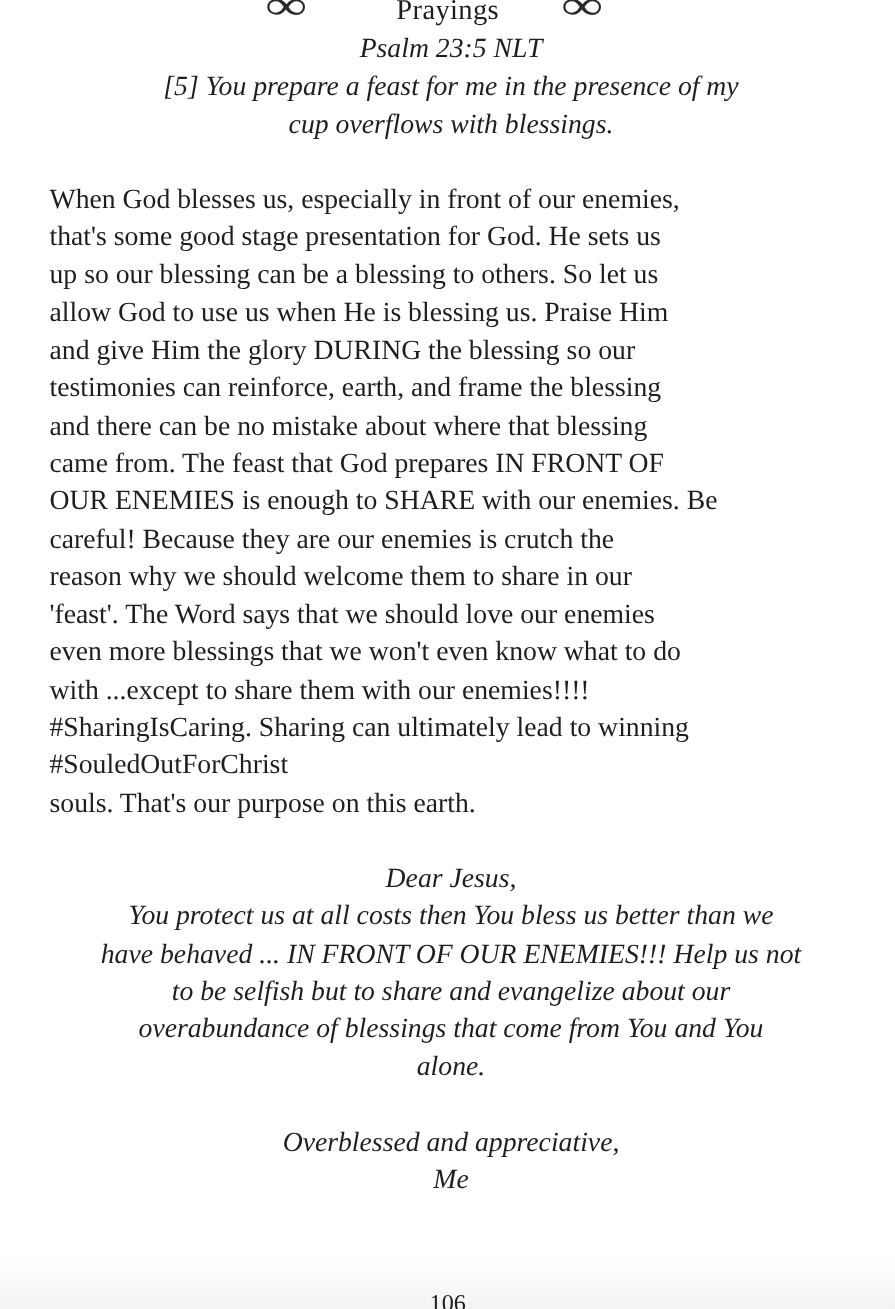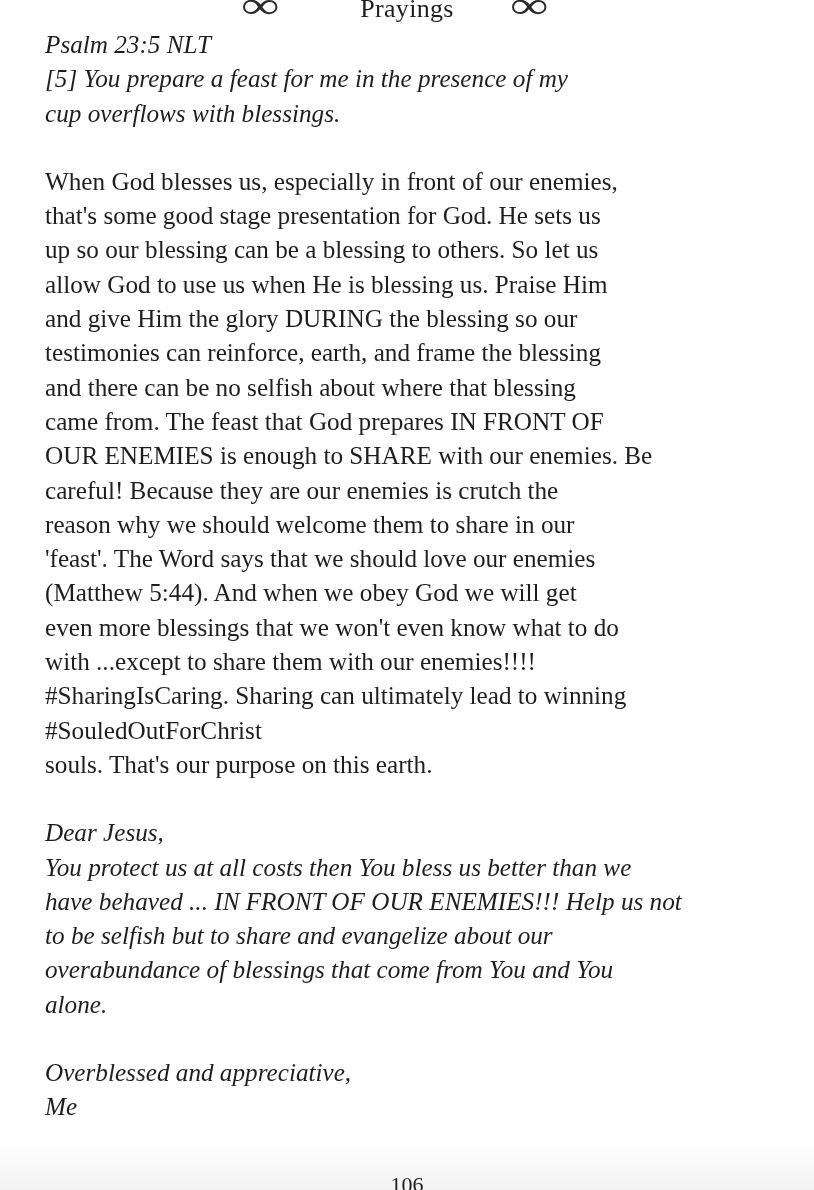--- a/index.html
+++ b/index.html
@@ -29,21 +29,21 @@
       color: #2a2a2a; font-weight: normal;
       transform: scaleY(0.7);
     }
     .inf-left { left: 241px; }
     .inf-right { left: 510px; }
 
     .content {
       position: absolute; left: 45px; top: 28px; width: 730px;
       font-size: 25.2px; line-height: 34.3px;
     }
-    .italic { font-style: italic; }
+    .italic { font-style: italic; text-align: center; }
     .gap { height: 34px; }
     .line { display: block; white-space: nowrap; }
 
     .page-number {
       position: absolute; left: 0; width: 814px; text-align: center;
       top: 1172px; font-size: 22px; line-height: 26px; color: #1e1e1e;
     }
   </style>
 </head>
 <body>
@@ -66,27 +66,26 @@
 
   <div class="gap"></div>
 
   <div>
     <span class="line">When God blesses us, especially in front of our enemies,</span>
     <span class="line">that's some good stage presentation for God. He sets us</span>
     <span class="line">up so our blessing can be a blessing to others. So let us</span>
     <span class="line">allow God to use us when He is blessing us. Praise Him</span>
     <span class="line">and give Him the glory DURING the blessing so our</span>
     <span class="line">testimonies can reinforce, earth, and frame the blessing</span>
-    <span class="line">and there can be no selfish about where that blessing</span>
+    <span class="line">and there can be no mistake about where that blessing</span>
     <span class="line">came from.  The feast that God prepares IN FRONT OF</span>
     <span class="line">OUR ENEMIES is enough to SHARE with our enemies. Be</span>
     <span class="line">careful! Because they are our enemies is crutch the</span>
     <span class="line">reason why we should welcome them to share in our</span>
     <span class="line">'feast'. The Word says that we should love our enemies</span>
-    <span class="line">(Matthew  5:44). And when we obey God we will get</span>
     <span class="line">even more blessings that we won't even know what to do</span>
     <span class="line">with ...except to share them with our enemies!!!!</span>
     <span class="line">#SharingIsCaring. Sharing can ultimately lead to winning</span>
     <span class="line">#SouledOutForChrist</span>
     <span class="line">souls. That's our purpose on this earth.</span>
   </div>
 
   <div class="gap"></div>
 
   <div class="italic">

